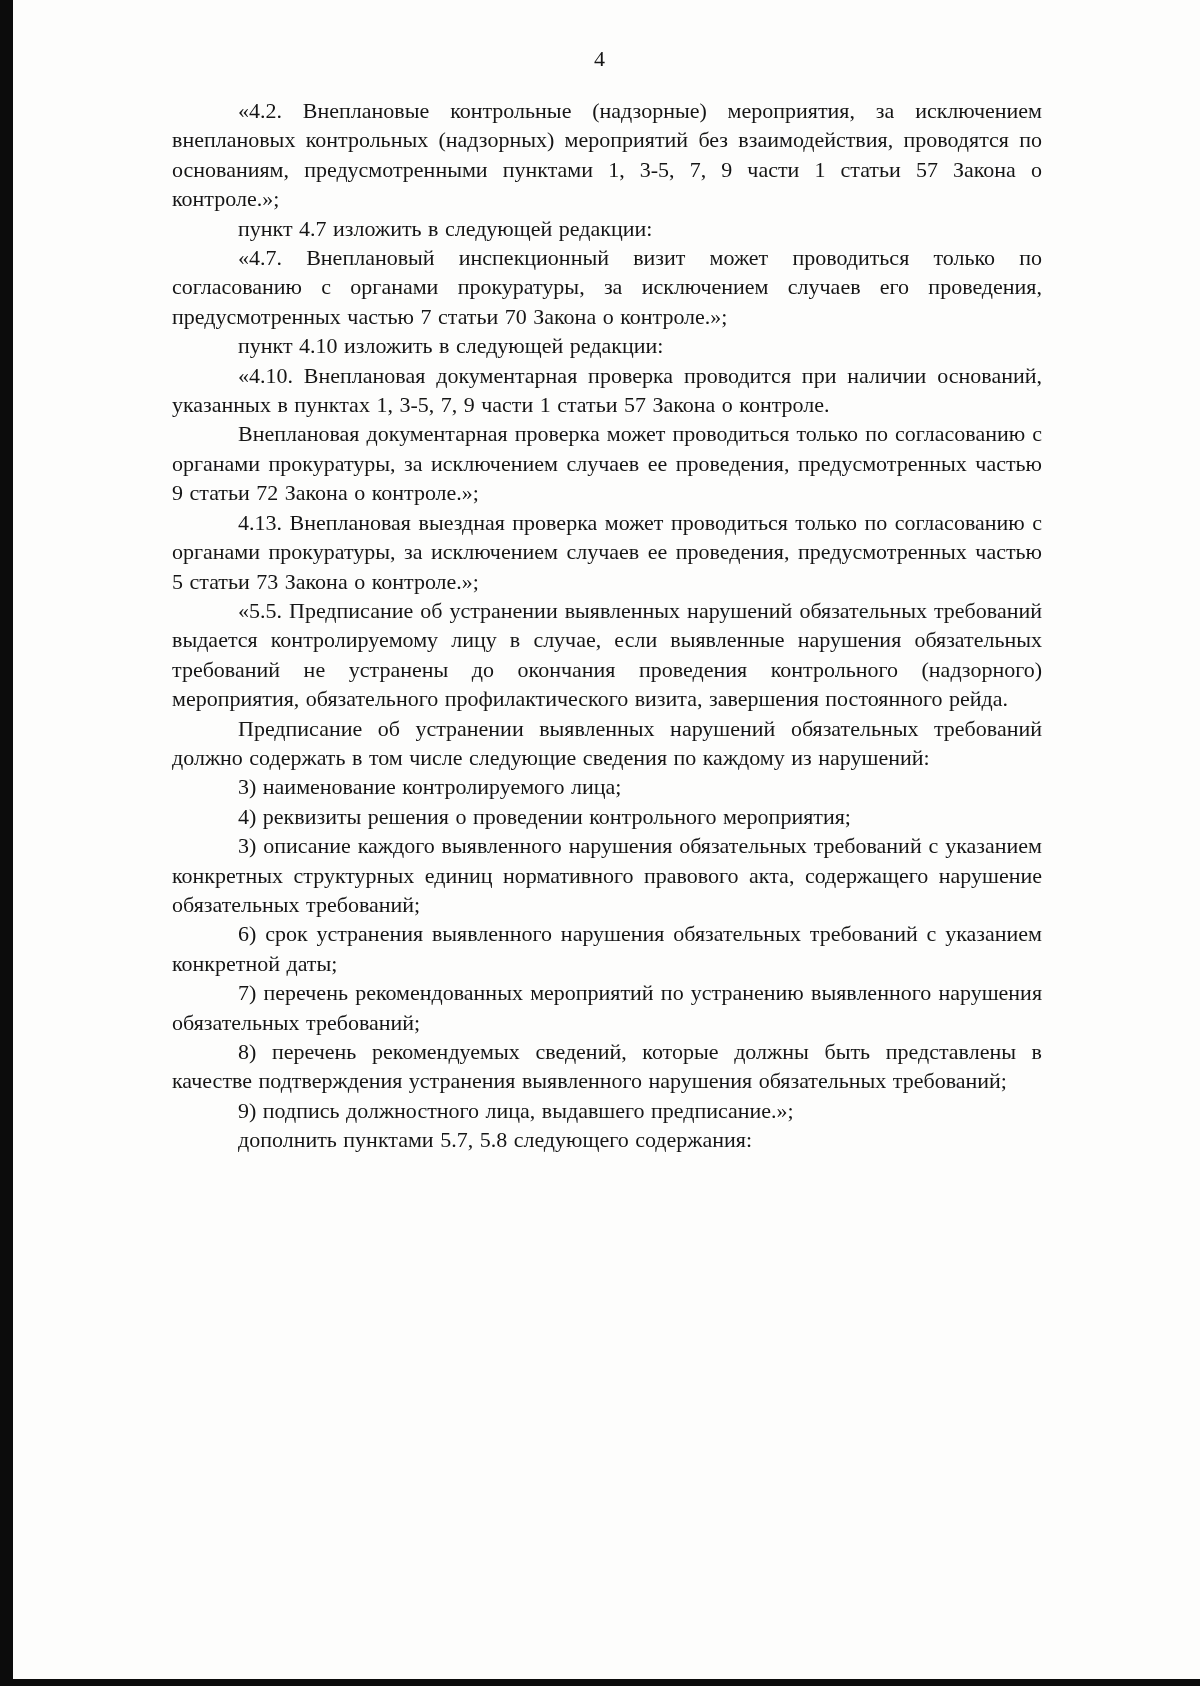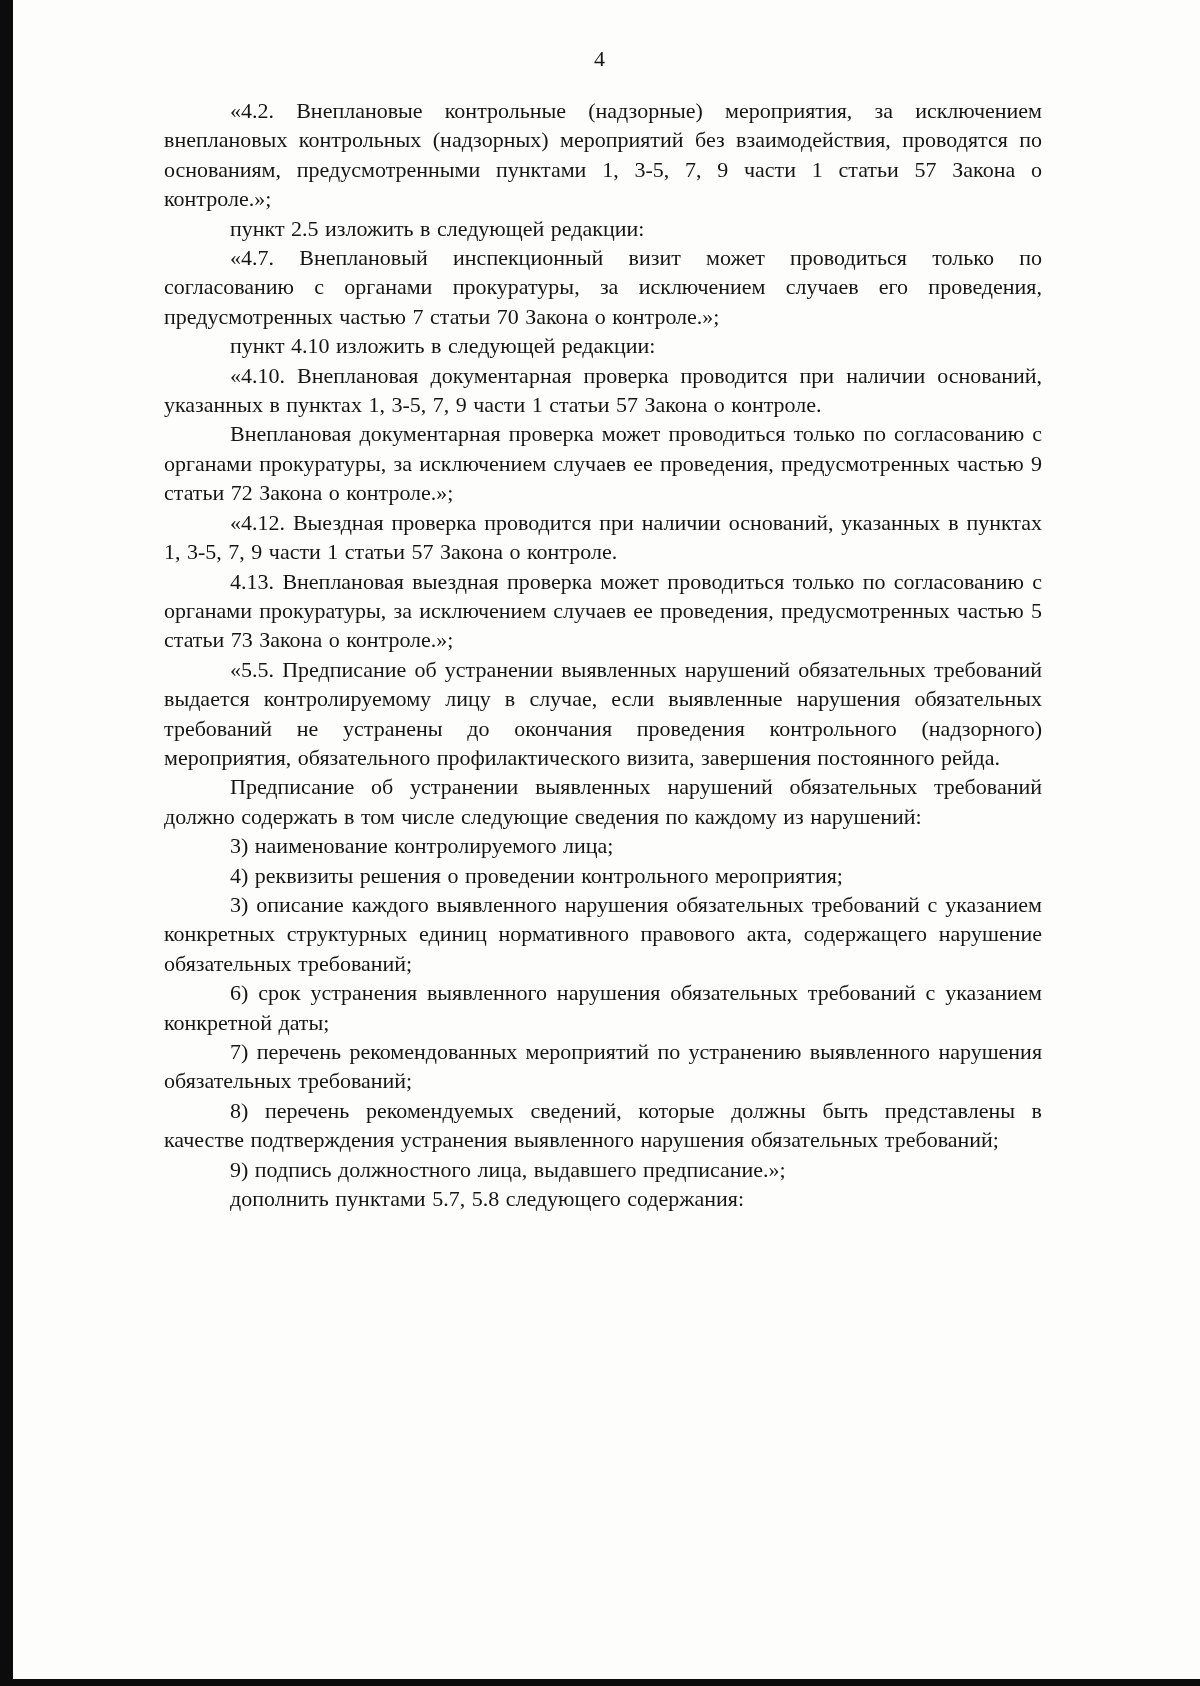--- a/index.html
+++ b/index.html
@@ -38,21 +38,21 @@
     top: 46px;
     left: 0;
     width: 100%;
     text-align: center;
     font-size: 22px;
     letter-spacing: 1px;
   }
   .content {
     position: absolute;
     top: 96px;
-    left: 164px;
+    left: 172px;
     right: 158px;
   }
   .content p {
     margin: 0;
     padding: 0;
     font-size: 22px;
     line-height: 29.4px;
     text-align: justify;
     text-indent: 66px;
     word-spacing: 1px;
@@ -62,26 +62,25 @@
 <body>
 
 <div class="page">
   <div class="scan-edge-left"></div>
   <div class="scan-edge-bottom"></div>
 
   <div class="page-number">4</div>
 
   <div class="content">
     <p>«4.2. Внеплановые контрольные (надзорные) мероприятия, за исключением внеплановых контрольных (надзорных) мероприятий без взаимодействия, проводятся по основаниям, предусмотренными пунктами 1, 3-5, 7, 9 части 1 статьи 57 Закона о контроле.»;</p>
-    <p>пункт 2.5 изложить в следующей редакции:</p>
+    <p>пункт 4.7 изложить в следующей редакции:</p>
     <p>«4.7. Внеплановый инспекционный визит может проводиться только по согласованию с органами прокуратуры, за исключением случаев его проведения, предусмотренных частью 7 статьи 70 Закона о контроле.»;</p>
     <p>пункт 4.10 изложить в следующей редакции:</p>
     <p>«4.10. Внеплановая документарная проверка проводится при наличии оснований, указанных в пунктах 1, 3-5, 7, 9 части 1 статьи 57 Закона о контроле.</p>
     <p>Внеплановая документарная проверка может проводиться только по согласованию с органами прокуратуры, за исключением случаев ее проведения, предусмотренных частью 9 статьи 72 Закона о контроле.»;</p>
-    <p>«4.12. Выездная проверка проводится при наличии оснований, указанных в пунктах 1, 3-5, 7, 9 части 1 статьи 57 Закона о контроле.</p>
     <p>4.13. Внеплановая выездная проверка может проводиться только по согласованию с органами прокуратуры, за исключением случаев ее проведения, предусмотренных частью 5 статьи 73 Закона о контроле.»;</p>
     <p>«5.5. Предписание об устранении выявленных нарушений обязательных требований выдается контролируемому лицу в случае, если выявленные нарушения обязательных требований не устранены до окончания проведения контрольного (надзорного) мероприятия, обязательного профилактического визита, завершения постоянного рейда.</p>
     <p>Предписание об устранении выявленных нарушений обязательных требований должно содержать в том числе следующие сведения по каждому из нарушений:</p>
     <p>3) наименование контролируемого лица;</p>
     <p>4) реквизиты решения о проведении контрольного мероприятия;</p>
     <p>3) описание каждого выявленного нарушения обязательных требований с указанием конкретных структурных единиц нормативного правового акта, содержащего нарушение обязательных требований;</p>
     <p>6) срок устранения выявленного нарушения обязательных требований с указанием конкретной даты;</p>
     <p>7) перечень рекомендованных мероприятий по устранению выявленного нарушения обязательных требований;</p>
     <p>8) перечень рекомендуемых сведений, которые должны быть представлены в качестве подтверждения устранения выявленного нарушения обязательных требований;</p>
     <p>9) подпись должностного лица, выдавшего предписание.»;</p>

